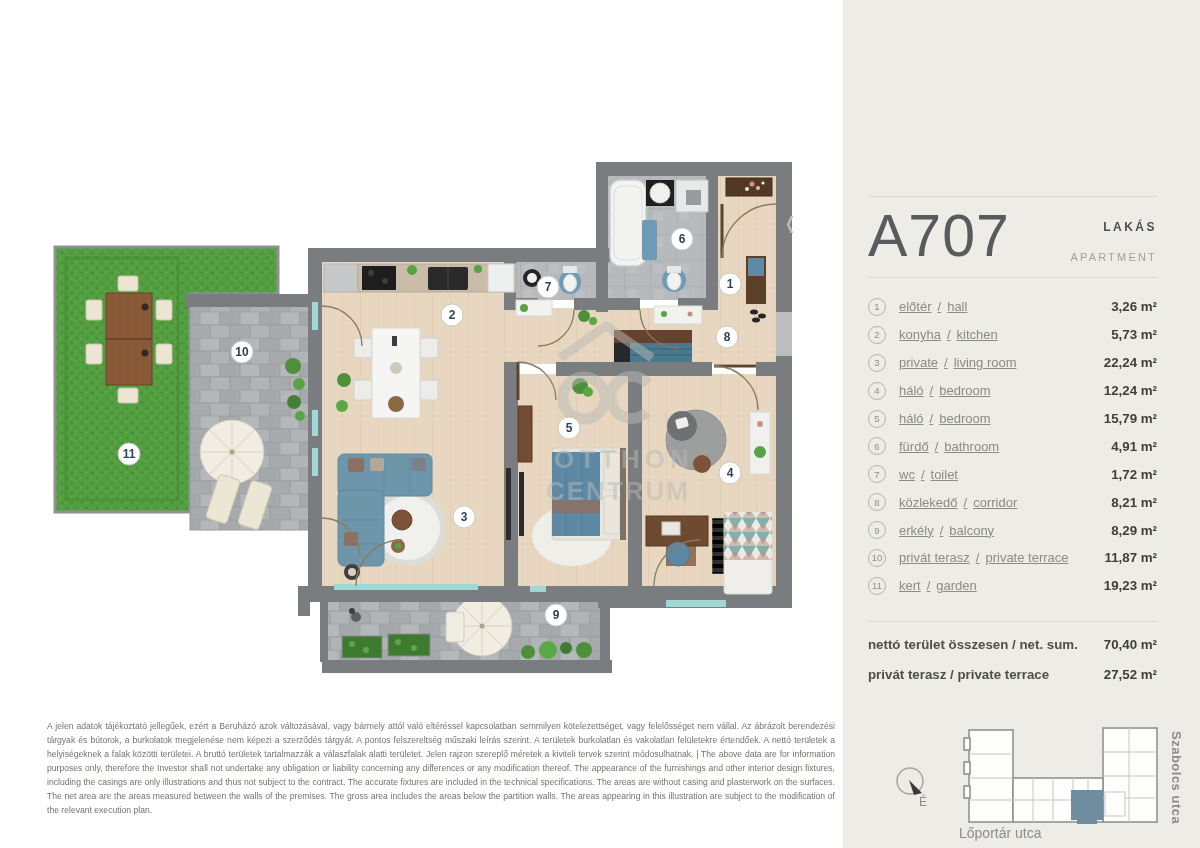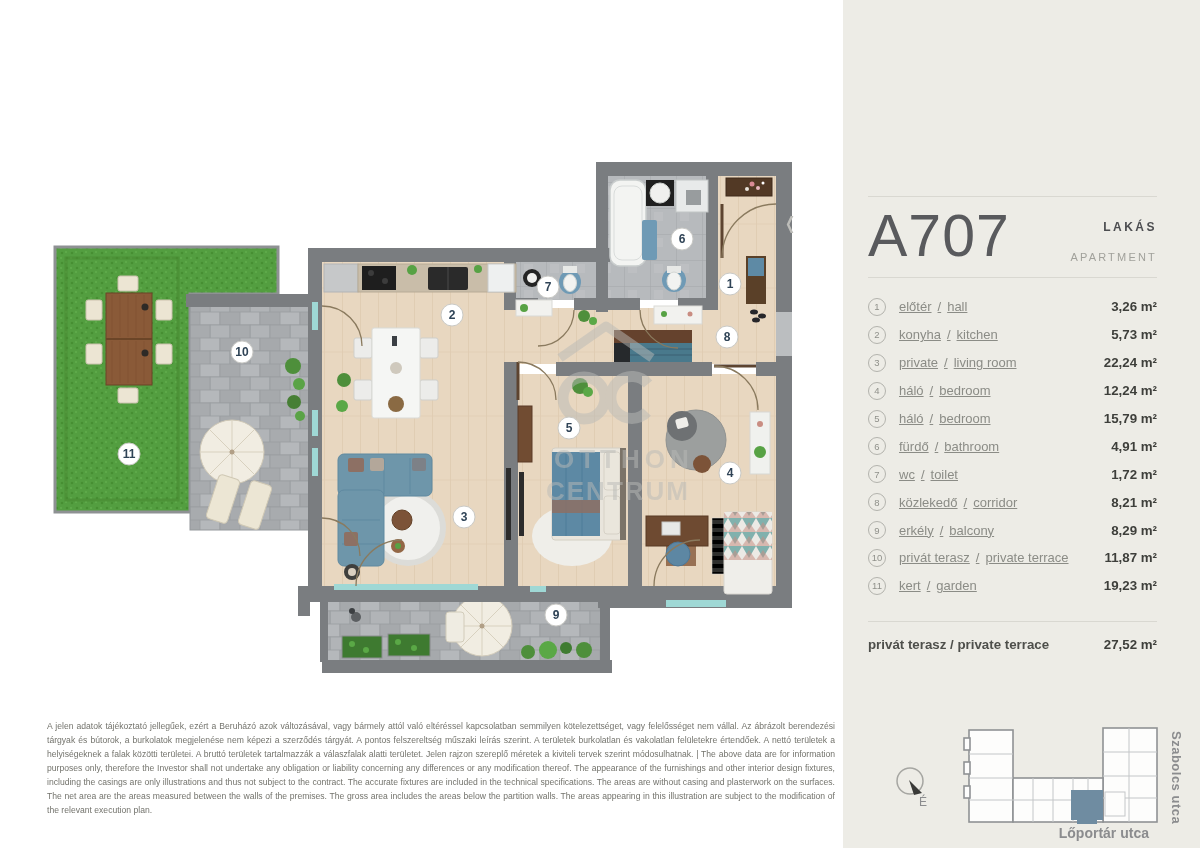--- a/index.html
+++ b/index.html
@@ -29,22 +29,22 @@
   .room-name .sl{margin:0 6px;}
   .room-area{margin-left:auto;font-weight:bold;color:#3e3f3b;font-size:13.3px;}
   #totals{position:absolute;top:629px;left:25px;right:43px;}
   .total-row{display:flex;align-items:center;height:30.6px;}
   .total-label{font-weight:bold;color:#4e4f4b;font-size:13.3px;}
   .total-value{margin-left:auto;font-weight:bold;color:#3e3f3b;font-size:13.3px;}
   .siteplan{position:absolute;left:120px;top:726px;}
   .compass{position:absolute;left:50px;top:762px;}
   .street-right{position:absolute;right:16px;top:731px;writing-mode:vertical-rl;
                 font-weight:bold;color:#8b8c8e;font-size:13px;letter-spacing:.5px;}
-  .street-bottom{position:absolute;left:104px;top:825px;width:202px;text-align:right;
-                 font-weight:bold;color:#8b8c8e;font-size:14px;}
+  .street-bottom{position:absolute;left:116px;top:825px;width:202px;text-align:left;
+                 font-weight:normal;color:#8b8c8e;font-size:14px;}
 </style>
 </head>
 <body>
 
 <svg class="plan-svg" width="845" height="848" viewBox="0 0 845 848">
   <defs>
     <pattern id="pw" width="18" height="64" patternUnits="userSpaceOnUse">
       <rect width="18" height="64" fill="#e8d7c0"></rect>
       <path d="M0,0V64" stroke="#d8c3a7" stroke-width="1"></path>
       <path d="M0,32H18" stroke="#dfccb2" stroke-width="0.7"></path>
@@ -440,20 +440,24 @@
     <span class="room-name">
       <span>kert</span><span class="sl">/</span><span>garden</span>
     </span>
     <span class="room-area">19,23 m²</span>
   </div>
 </div>
 
   <div class="rule rule3"></div>
 
   <div id="totals">
+  <div class="total-row">
+    <span class="total-label">nettó terület összesen / net. sum.</span>
+    <span class="total-value">70,40 m²</span>
+  </div>
 
   <div class="total-row">
     <span class="total-label">privát terasz / private terrace</span>
     <span class="total-value">27,52 m²</span>
   </div>
 
 </div>
 
   <svg class="siteplan" width="202" height="100" viewBox="0 0 202 100">
     <g stroke="#8f9294" stroke-width="1.6" fill="#fdfdfc">

